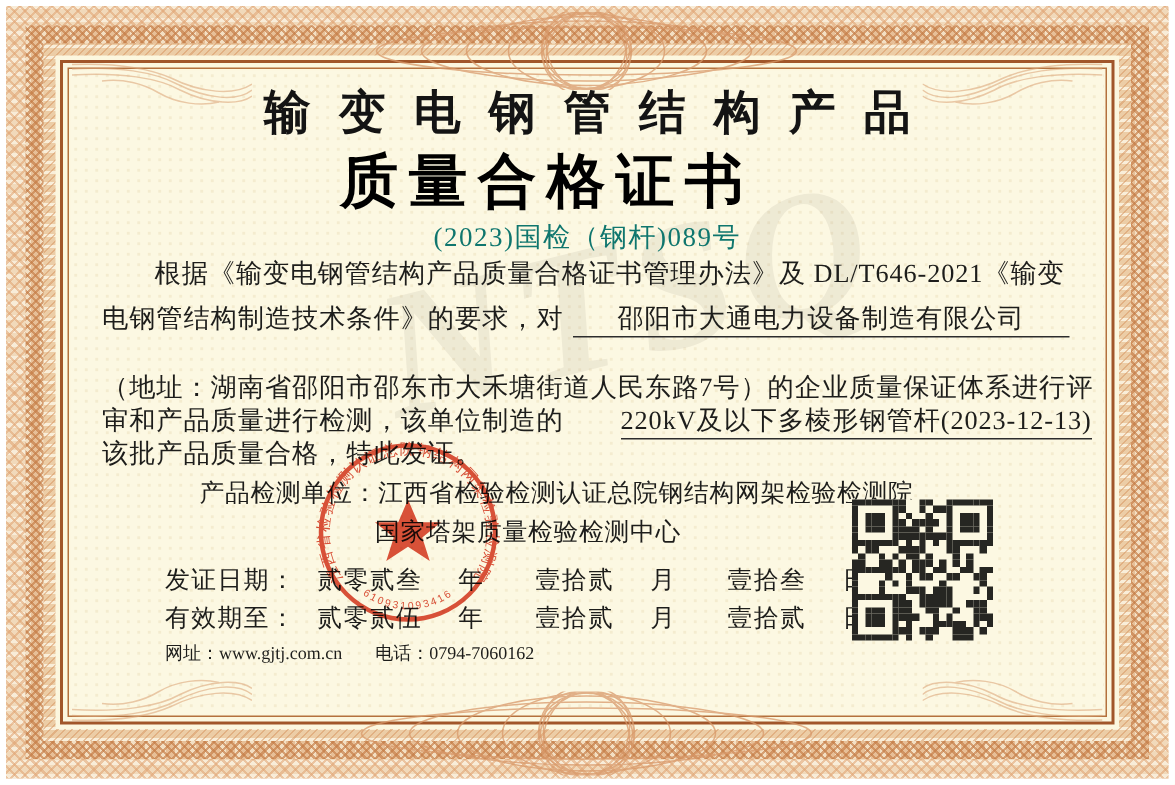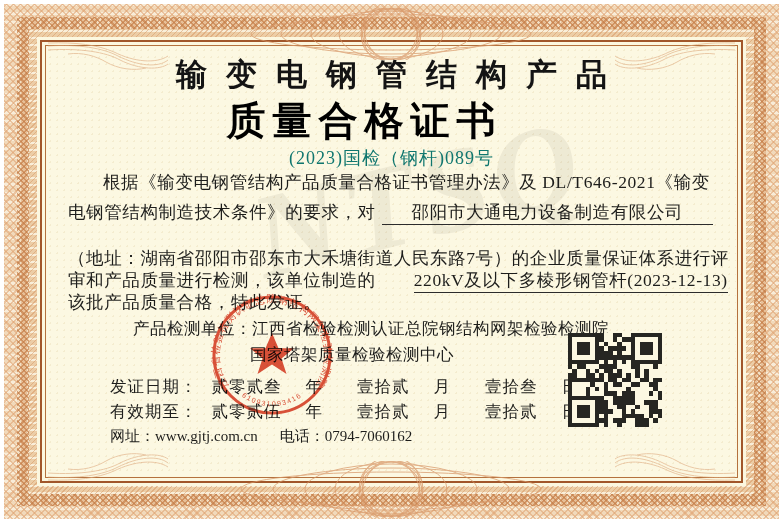--- a/index.html
+++ b/index.html
@@ -61,21 +61,21 @@
 
   .insp1{left:133px;top:318px;font-size:16.5px;letter-spacing:.5px;text-align:right;}
   .insp2{left:250px;top:344px;font-size:16.5px;letter-spacing:.5px;}
 
   .daterow{left:110px;font-size:16.5px;display:flex;letter-spacing:1px;}
   .d1{top:376px;} .d2{top:401px;}
   .daterow .lab{margin-right:14px;}
   .daterow .val{margin-right:24px;}
   .daterow .unit{margin-right:34px;}
 
-  .footerrow{left:110px;top:427px;font-size:15px;display:flex;}
+  .footerrow{left:110px;top:427px;font-size:12px;display:flex;}
   .footerrow .seg{margin-right:22px;}
 
   
   .watermark{left:250px;top:130px;font-size:120px;font-style:italic;font-weight:700;
     font-family:"Liberation Serif","DejaVu Serif",serif;color:rgba(150,140,125,.13);
     transform:rotate(-14deg);letter-spacing:6px;}
 
   
   .seal{position:absolute;left:208px;top:291px;width:128px;height:128px;mix-blend-mode:multiply;opacity:.92;}
   .qr{position:absolute;left:568px;top:333px;width:94px;height:94px;display:grid;

